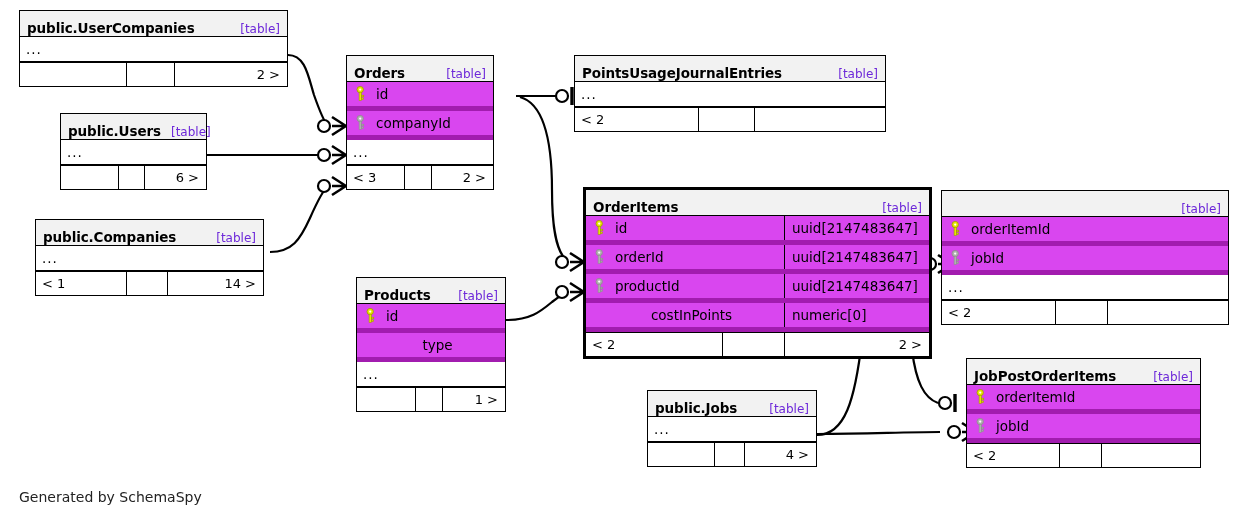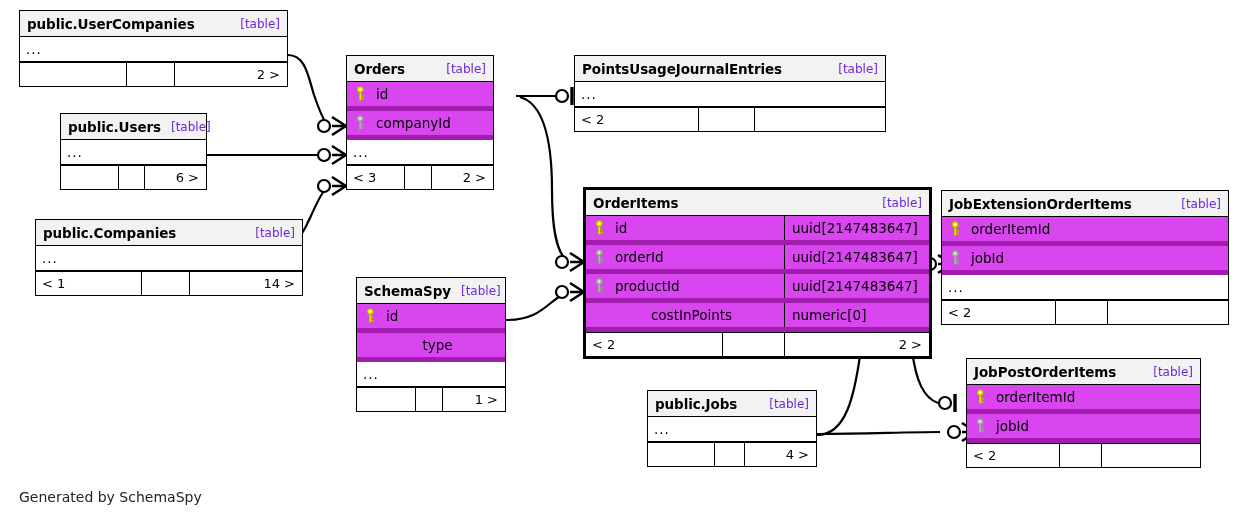--- a/index.html
+++ b/index.html
@@ -37,21 +37,21 @@
   }
   .table-box.focus {
     border: 3px solid #000000;
   }
   .t-header {
     box-sizing: border-box;
     background: #f2f2f2;
     border-bottom: 1px solid #000000;
     height: 26px;
     display: flex;
-    align-items: center;
+    align-items: flex-end;
     padding: 0 7px;
     white-space: nowrap;
   }
   .t-name {
     font-weight: bold;
     font-size: 13.5px;
     color: #000000;
     letter-spacing: -0.1px;
   }
   .t-tag {
@@ -217,21 +217,21 @@
     </div>
     <div class="t-body">
           <div class="ellipsis-row">...</div>
           <div class="t-footer">
             <div class="f-cell f-left"></div>
             <div class="f-cell f-mid"></div>
             <div class="f-cell f-right">6 &gt;</div>
           </div>
         </div>
   </div>
-      <div class="table-box" style="left: 35px; top: 219px; width: 268px;">
+      <div class="table-box" style="left: 35px; top: 219px; width: 229px;">
     <div class="t-header">
       <span class="t-name">public.Companies</span>
       <span class="t-tag">[table]</span>
     </div>
     <div class="t-body">
           <div class="ellipsis-row">...</div>
           <div class="t-footer">
             <div class="f-cell f-left">&lt; 1</div>
             <div class="f-cell f-mid"></div>
             <div class="f-cell f-right">14 &gt;</div>
@@ -285,21 +285,21 @@
           <div class="ellipsis-row">...</div>
           <div class="t-footer">
             <div class="f-cell f-left">&lt; 2</div>
             <div class="f-cell f-mid"></div>
             <div class="f-cell f-right"></div>
           </div>
         </div>
   </div>
       <div class="table-box" style="left: 356px; top: 277px; width: 150px;">
     <div class="t-header">
-      <span class="t-name">SchemaSpy</span>
+      <span class="t-name">Products</span>
       <span class="t-tag">[table]</span>
     </div>
     <div class="t-body">
           <div class="t-row">
             <div class="col-name">
               <svg class="key-icon" viewBox="0 0 13 16">
                 <circle cx="6.2" cy="3.6" r="3.2" fill="#e8e800" stroke="#9a9a00" stroke-width="0.8"></circle>
                 <circle cx="6.2" cy="3.6" r="1.1" fill="#ffffff"></circle>
                 <rect x="5.1" y="6.2" width="2.3" height="8.2" fill="#e8e800" stroke="#9a9a00" stroke-width="0.6"></rect>
                 <rect x="7.4" y="9.2" width="2.4" height="1.6" fill="#e8e800" stroke="#9a9a00" stroke-width="0.6"></rect>
@@ -374,21 +374,20 @@
           </div>
           <div class="t-footer">
             <div class="f-cell f-left">&lt; 2</div>
             <div class="f-cell f-mid"></div>
             <div class="f-cell f-right">2 &gt;</div>
           </div>
         </div>
   </div>
       <div class="table-box" style="left: 941px; top: 190px; width: 288px;">
     <div class="t-header">
-      <span class="t-name">JobExtensionOrderItems</span>
       <span class="t-tag">[table]</span>
     </div>
     <div class="t-body">
           <div class="t-row">
             <div class="col-name">
               <svg class="key-icon" viewBox="0 0 13 16">
                 <circle cx="6.2" cy="3.6" r="3.2" fill="#e8e800" stroke="#9a9a00" stroke-width="0.8"></circle>
                 <circle cx="6.2" cy="3.6" r="1.1" fill="#ffffff"></circle>
                 <rect x="5.1" y="6.2" width="2.3" height="8.2" fill="#e8e800" stroke="#9a9a00" stroke-width="0.6"></rect>
                 <rect x="7.4" y="9.2" width="2.4" height="1.6" fill="#e8e800" stroke="#9a9a00" stroke-width="0.6"></rect>

